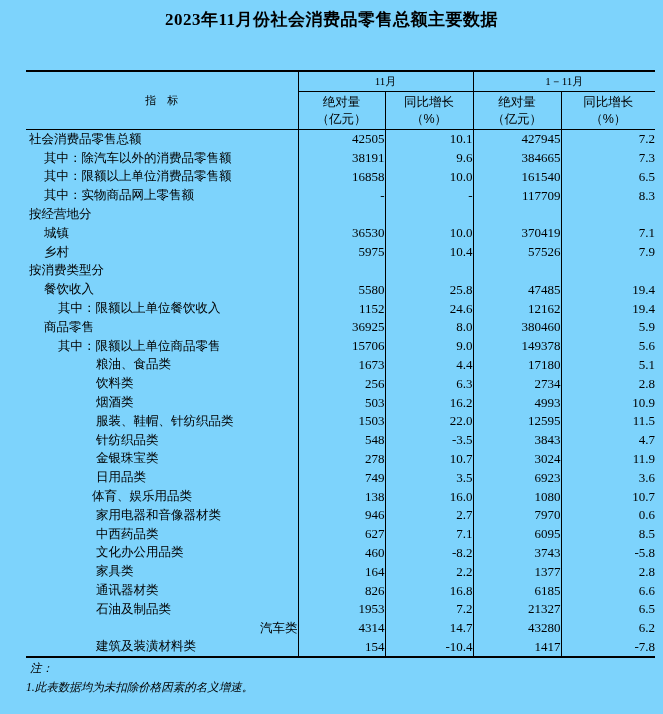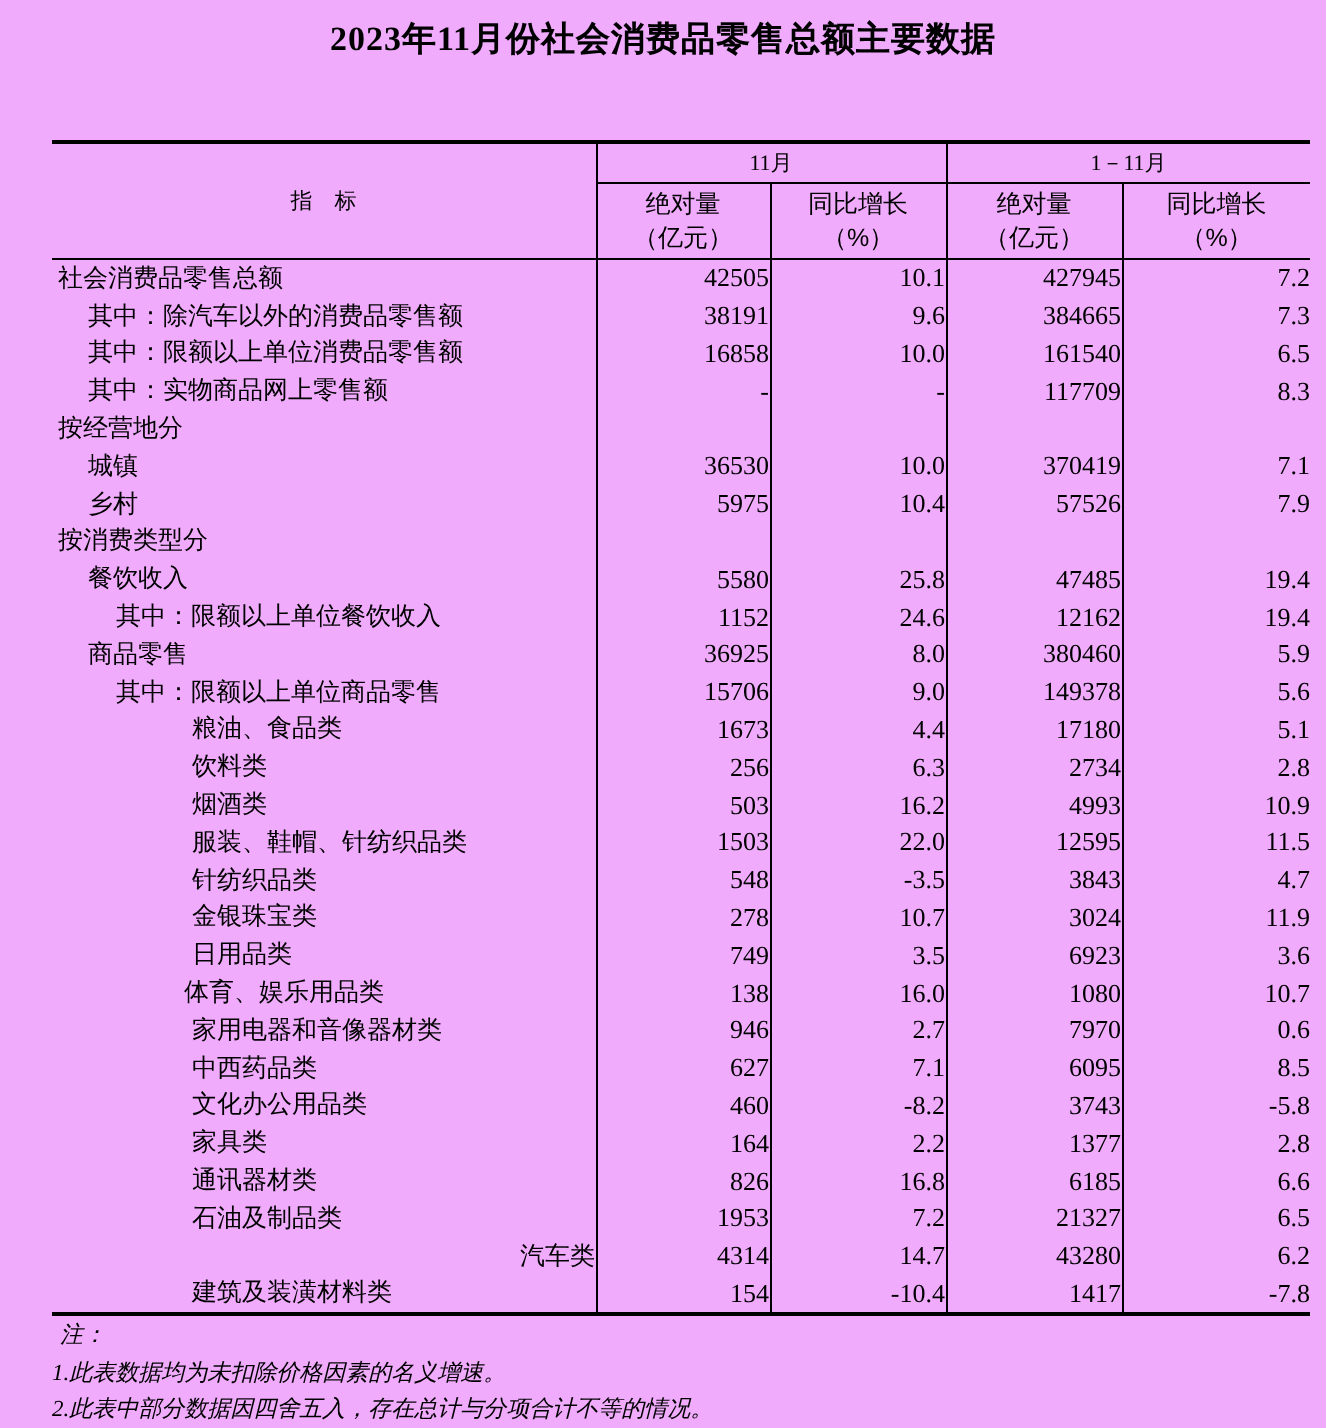--- a/index.html
+++ b/index.html
@@ -4,21 +4,21 @@
 <style>
   html, body {
     margin: 0;
     padding: 0;
     background: #ffffff;
   }
   .page {
     position: relative;
     width: 663px;
     height: 714px;
-    background: #f0abfc;
+    background: #7dd3fc;
     color: #000;
     font-family: "Liberation Sans", sans-serif;
     overflow: hidden;
   }
   .title {
     position: absolute;
     top: 8px;
     left: 0;
     width: 663px;
     margin: 0;
@@ -322,16 +322,15 @@
           <td class="num bl">-10.4</td>
           <td class="num bl">1417</td>
           <td class="num bl">-7.8</td>
         </tr>
       </tbody>
   </table>
 
   <div class="notes">
     <div class="note-heading">注：</div>
     <div class="note-line">1.此表数据均为未扣除价格因素的名义增速。</div>
-    <div class="note-line">2.此表中部分数据因四舍五入，存在总计与分项合计不等的情况。</div>
   </div>
 
 </div>
 
 </body></html>

